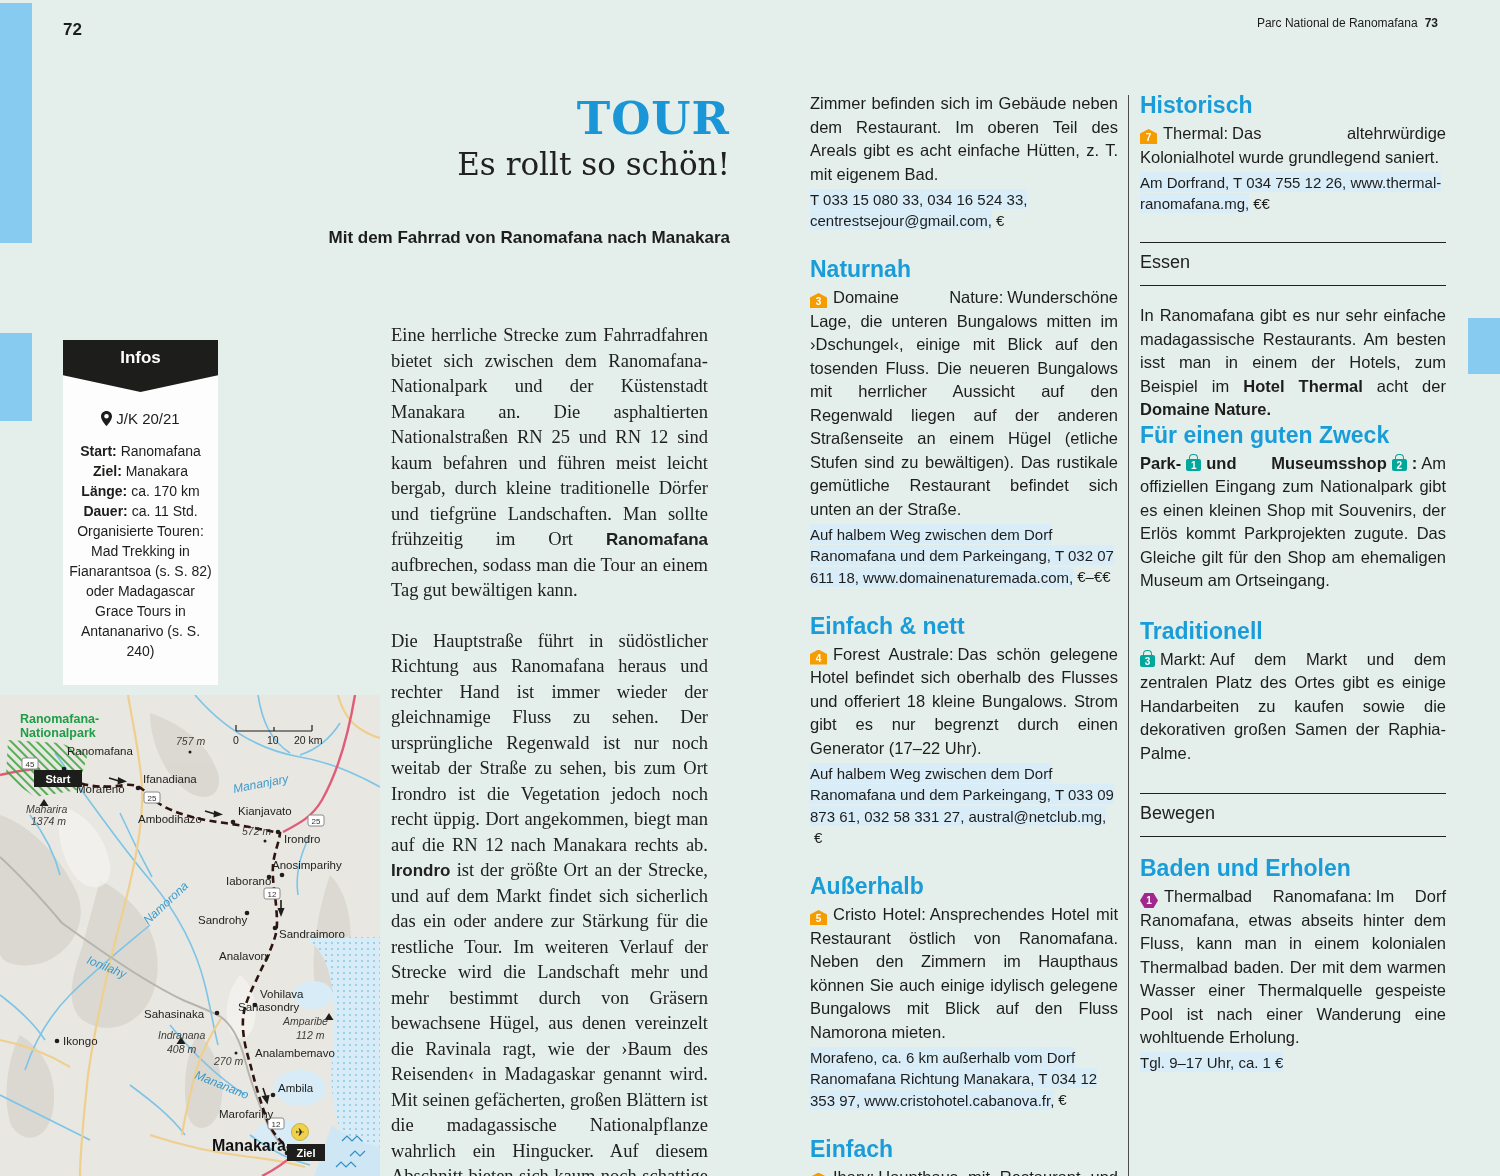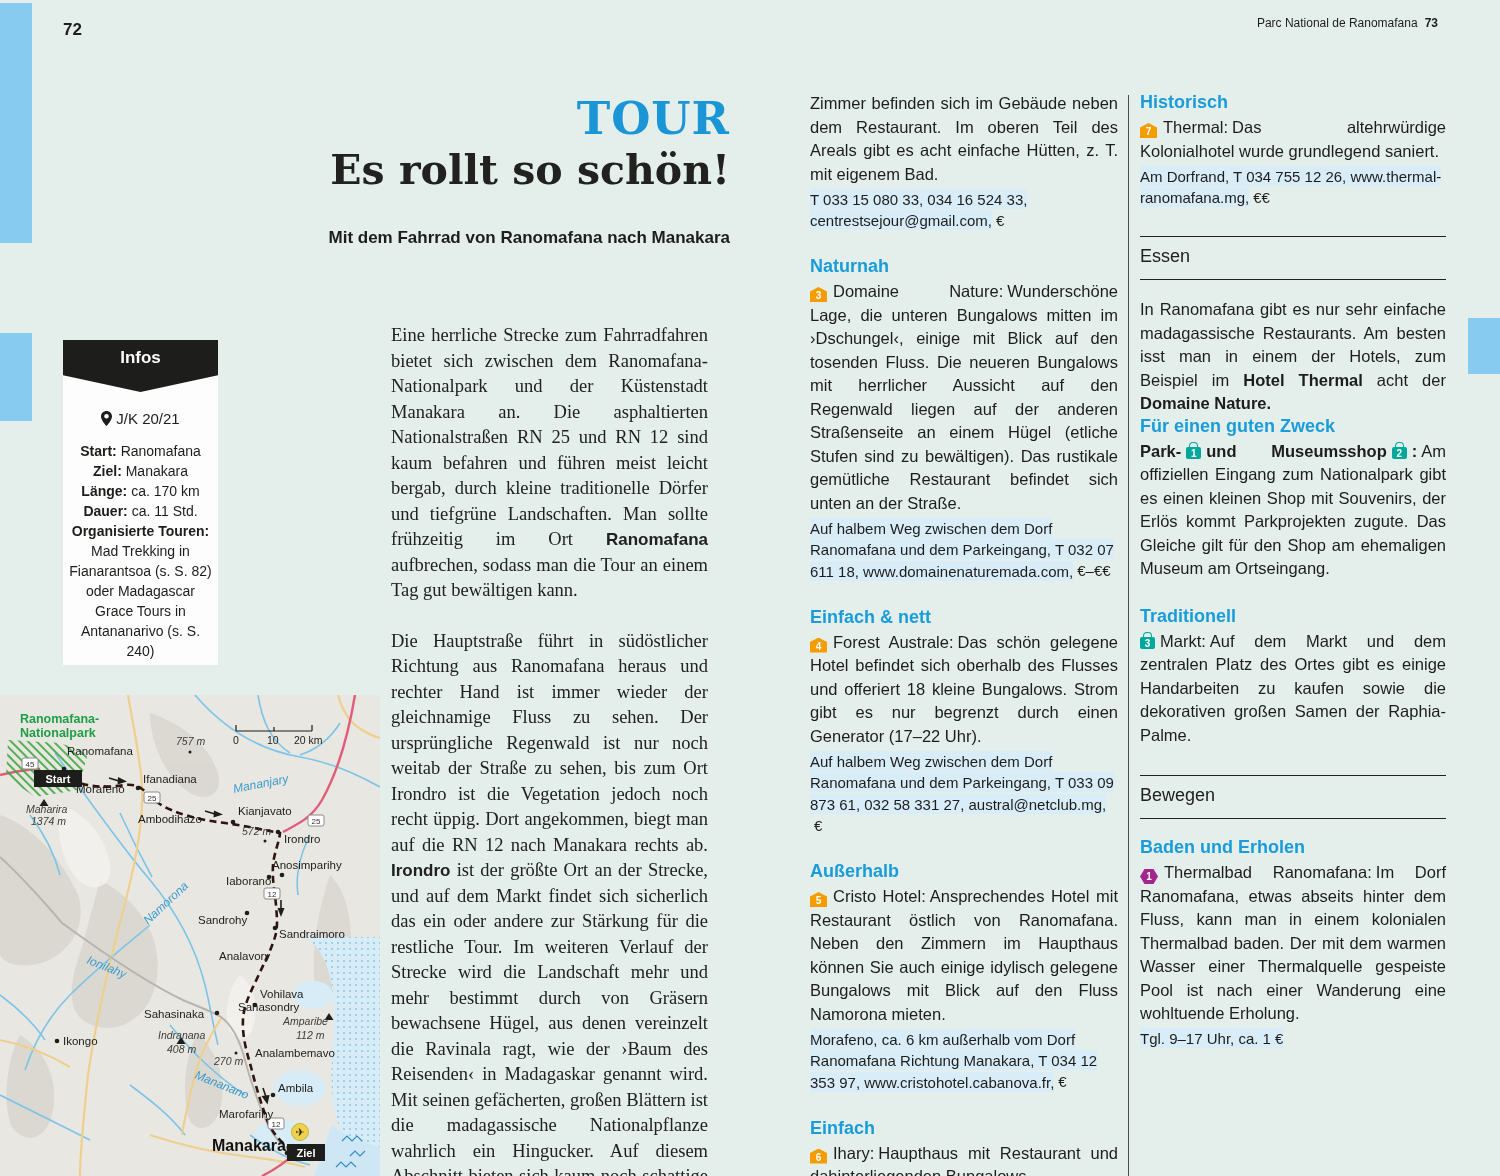--- a/index.html
+++ b/index.html
@@ -15,33 +15,33 @@
   #tab-right{right:0;top:318px;width:32px;height:56px}
 
   .pagenum{position:absolute;font-size:17px;font-weight:700}
   #pagenum-left{left:63px;top:20px}
   .rp-header{position:absolute;top:16px;right:62px;font-size:12px;font-weight:400}
   .rp-header .num{font-weight:700;margin-left:7px}
 
   
   .centerband{position:absolute;left:40px;width:690px;text-align:right}
   #kicker{top:92px;font-family:"DejaVu Serif",serif;font-weight:700;font-size:45px;letter-spacing:1px;color:#1a96d6}
-  #main-title{top:146px;font-family:"DejaVu Serif",serif;font-weight:700;font-size:41px;color:#21211f}
+  #main-title{top:146px;font-family:"DejaVu Serif",serif;font-weight:400;font-size:31px;color:#21211f}
   #subtitle{top:228px;font-size:17px;font-weight:700}
 
   
-  .infos-box{position:absolute;left:63px;top:340px;width:155px;background:#fcfdfc;padding-bottom:4px}
+  .infos-box{position:absolute;left:63px;top:340px;width:155px;background:#fcfdfc;padding-bottom:24px}
   .infos-banner{height:52px;background:#1d1d1b;clip-path:polygon(0 0,100% 0,100% 68%,50% 100%,0 68%);
     color:#fff;font-weight:700;font-size:17px;text-align:center;line-height:36px}
   .infos-gridref{margin:18px 8px 14px;text-align:center;font-size:15px}
   .infos-gridref svg{vertical-align:-2px;margin-right:4px}
   .infos-rows{text-align:center;font-size:14px;line-height:20px;padding:0 6px}
   .infos-rows .lbl{font-weight:700}
   .infos-tours{text-align:center;font-size:14px;line-height:20px;padding:0 6px}
-  .infos-tours .b{font-weight:700}
+  .infos-tours .b{font-weight:400}
 
   
   .left-body{position:absolute;left:281px;top:323px;width:427px;
     font-family:"Liberation Serif",serif;font-size:18.5px;line-height:25.5px;
     text-align:justify;color:#21211f}
   .left-body p{margin:0 0 25px 0}
   .left-body .b{font-family:"Liberation Sans",sans-serif;font-weight:700;font-size:17px}
   .map-spacer{float:left;width:110px;height:800px;margin-top:357px}
 
   
@@ -58,21 +58,21 @@
   .t-plane{font-size:11px;fill:#1d1d1b}
 
   
   .divider{position:absolute;left:1128px;top:95px;width:1px;height:1081px;background:#4c4c4a}
   .col{position:absolute;top:92px}
   #col1{left:810px;width:308px}
   #col2{left:1140px;width:306px}
   .entry{font-size:16.5px;line-height:23.5px;text-align:justify}
   .entry .name{font-weight:400;margin-right:4px}
   .entry .b{font-weight:700}
-  .subhead{color:#1a9cd8;font-weight:700;font-size:18px;margin:25px 0 3px}
+  .subhead{color:#1a9cd8;font-weight:700;font-size:23px;margin:25px 0 3px}
   .subhead.first{margin-top:0}
   .contact{font-size:15px;line-height:21.5px;margin-top:2px}
   .contact .hl{background:#d9edf8;padding:1.5px 0;-webkit-box-decoration-break:clone;box-decoration-break:clone}
   .contact .price{background:none;margin-left:4px}
   .section-title{font-size:18px;font-weight:400;margin:28px 0 18px;padding:9px 0 12px;
     border-top:1.5px solid #21211f;border-bottom:1.5px solid #21211f;color:#21211f}
 
   
   .badge{display:inline-block;vertical-align:-2px;color:#fff;font-size:10px;font-weight:700;text-align:center}
   .badge.house{width:17px;height:15px;line-height:17px;background:#f59c00;

